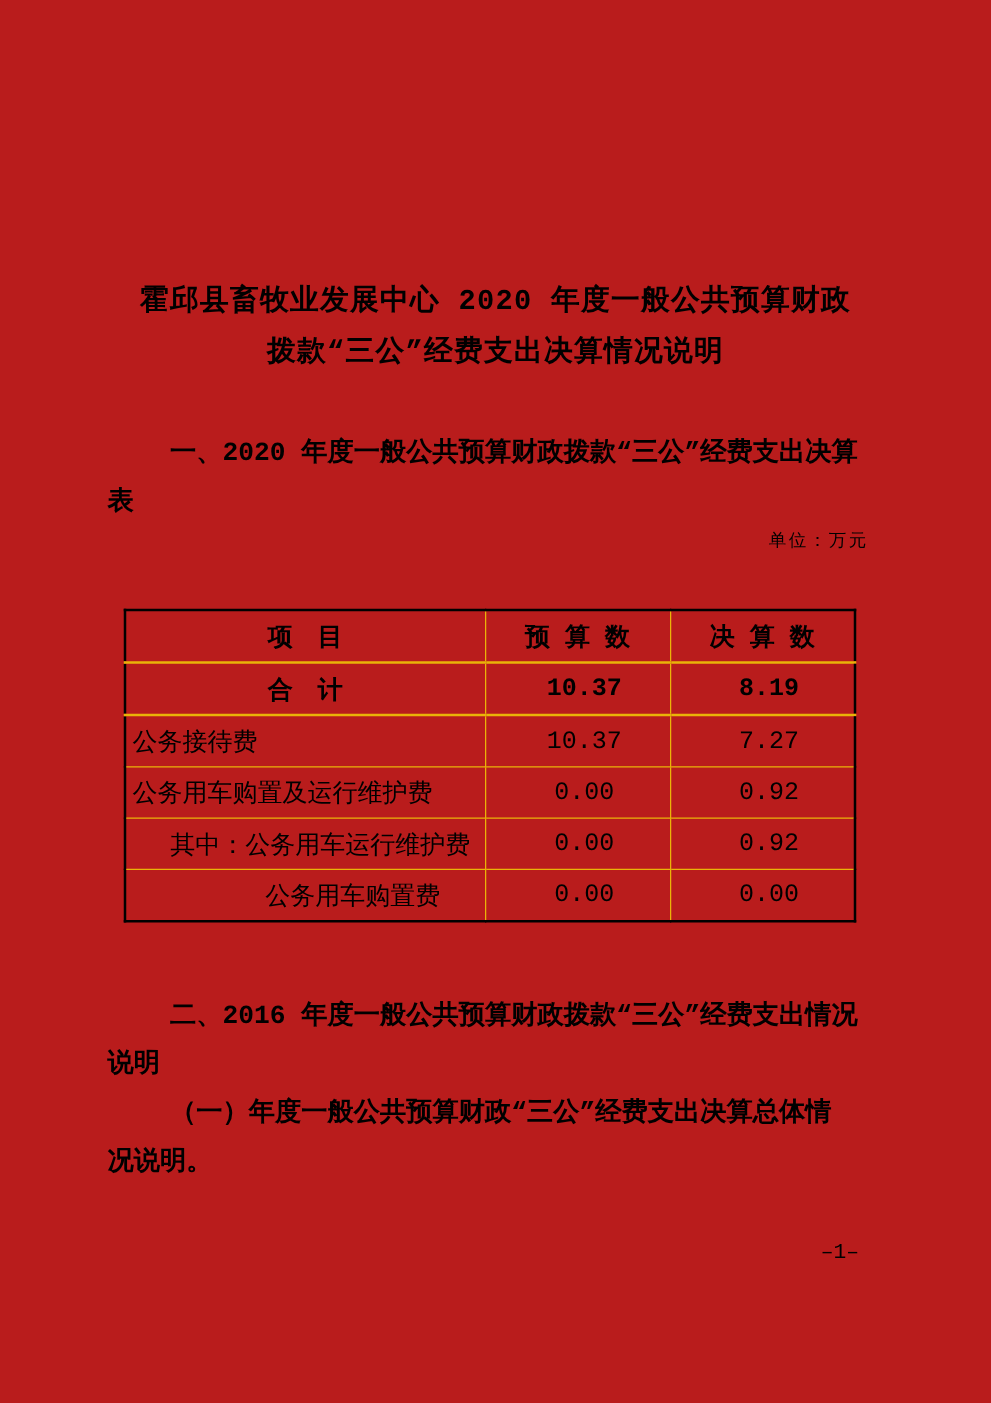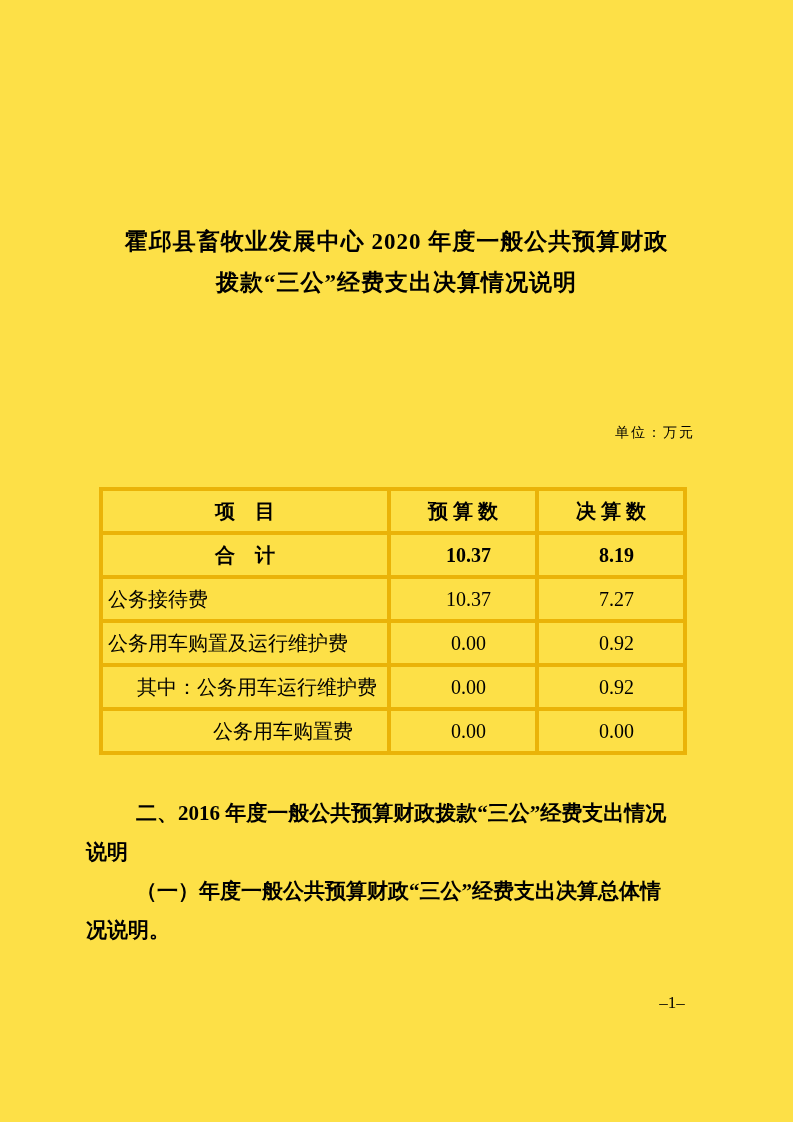--- a/index.html
+++ b/index.html
@@ -4,21 +4,21 @@
 <style>
   html, body { margin: 0; padding: 0; }
   body {
     width: 793px; height: 1122px;
     background: #ffffff;
     font-family: "Liberation Serif", "DejaVu Serif", serif;
     color: #000000;
     position: relative;
     overflow: hidden;
   }
-  .page { position: absolute; inset: 0; background: #fde047; }
+  .page { position: absolute; inset: 0; background: #b91c1c; font-family: Liberation Mono, monospace; }
 
   .doc-title {
     position: absolute; top: 221px; left: 0; width: 100%;
     text-align: center; font-size: 23px; font-weight: bold;
     line-height: 41px; letter-spacing: 1px;
   }
 
   .h-block {
     position: absolute; left: 86px; width: 614px;
     font-size: 21px; line-height: 39px; font-weight: bold;
@@ -31,21 +31,21 @@
     font-size: 14px; font-weight: normal; letter-spacing: 2px;
   }
 
   table.budget-table {
     position: absolute; top: 487px; left: 99px;
     width: 584px; border-collapse: collapse;
     border: 2px solid #000;
     table-layout: fixed;
   }
   .budget-table td {
-    border: 4px solid #eab308;
+    border: 1px solid #eab308;
     height: 40px; vertical-align: middle;
     font-size: 20px; padding: 0;
     overflow: hidden; white-space: nowrap;
   }
   .budget-table tr.head-row td,
   .budget-table tr.total-row td {
     font-weight: bold; text-align: center;
     border-bottom-width: 2px;
   }
   .budget-table td.num { text-align: center; padding-left: 11px; }
@@ -63,20 +63,24 @@
 </head>
 <body>
 
 <div class="page">
 
   <div class="doc-title">
     <div>霍邱县畜牧业发展中心 2020 年度一般公共预算财政</div>
     <div>拨款“三公”经费支出决算情况说明</div>
   </div>
 
+  <div class="h-block h1-block">
+    <div class="first-indent">一、2020 年度一般公共预算财政拨款“三公”经费支出决算</div>
+    <div>表</div>
+  </div>
 
   <div class="unit-label">单位：万元</div>
 
   <table class="budget-table">
     <colgroup>
       <col style="width:288px">
       <col style="width:148px">
       <col style="width:148px">
     </colgroup>
     <tbody>

